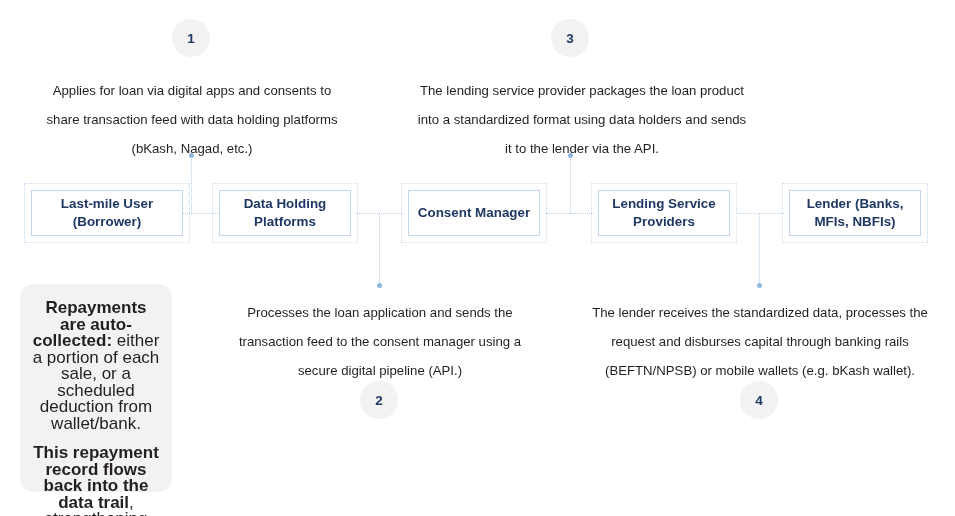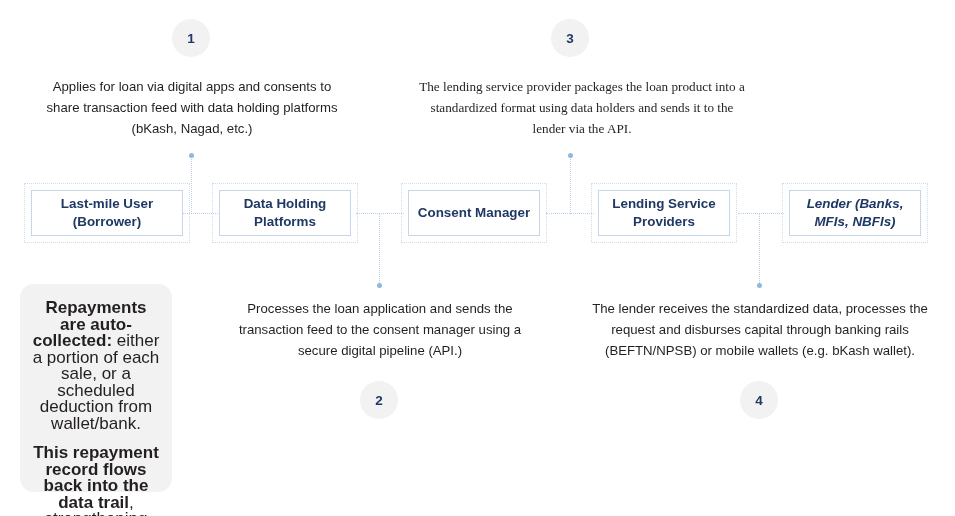--- a/index.html
+++ b/index.html
@@ -34,21 +34,21 @@
     font-size: 13.5px;
     font-weight: bold;
     color: #1f3864;
     letter-spacing: 0.2px;
   }
 
   
   .desc {
     position: absolute;
     font-size: 13.2px;
-    line-height: 21px;
+    line-height: 29px;
     text-align: center;
     color: #231f20;
   }
 
   
   .node {
     position: absolute;
     box-sizing: border-box;
     border: 1px dotted #cddcf0;
     padding: 6px;
@@ -137,21 +137,21 @@
   </div>
   <div class="step-circle" style="left:360px; top:381px;">
     <span>2</span>
   </div>
   <div class="step-circle" style="left:740px; top:381px;">
     <span>4</span>
   </div>
 
   <div class="desc" style="left:46px; top:76px; width:292px;">Applies for loan via digital apps and consents to share transaction feed with data holding platforms (bKash, Nagad, etc.)</div>
 
-  <div class="desc" style="left:413px; top:76px; width:338px;font-family:Liberation Serif, serif;">The lending service provider packages the loan product into a standardized format using data holders and sends it to the lender via the API.</div>
+  <div class="desc" style="left:413px; top:76px; width:338px;">The lending service provider packages the loan product into a standardized format using data holders and sends it to the lender via the API.</div>
 
   <div class="desc" style="left:226px; top:298px; width:308px;">Processes the loan application and sends the transaction feed to the consent manager using a secure digital pipeline (API.)</div>
 
   <div class="desc" style="left:580px; top:298px; width:360px;">The lender receives the standardized data, processes the request and disburses capital through banking rails (BEFTN/NPSB) or mobile wallets (e.g. bKash wallet).</div>
 
   <div class="node" style="left:24px; top:183px; width:166px; height:60px;">
     <div class="node-inner">Last-mile User (Borrower)</div>
   </div>
 
   <div class="node" style="left:212px; top:183px; width:146px; height:60px;align-items:center;">
@@ -159,21 +159,21 @@
   </div>
 
   <div class="node" style="left:401px; top:183px; width:146px; height:60px;">
     <div class="node-inner">Consent Manager</div>
   </div>
 
   <div class="node" style="left:591px; top:183px; width:146px; height:60px;">
     <div class="node-inner">Lending Service Providers</div>
   </div>
 
-  <div class="node" style="left:782px; top:183px; width:146px; height:60px;font-style:italic;">
+  <div class="node" style="left:782px; top:183px; width:146px; height:60px;">
     <div class="node-inner">Lender (Banks, MFIs, NBFIs)</div>
   </div>
 
   <div class="callout" style="left:20px; top:284px; width:152px; height:208px;">
     <b>Repayments are auto-collected:</b><span> either a portion of each sale, or a scheduled deduction from wallet/bank.</span>
     <span class="gap"></span>
     <b>This repayment record flows back into the data trail</b><span>, strengthening the shopkeeper’s “digital trust profile.”</span>
   </div>
 
 </div>

